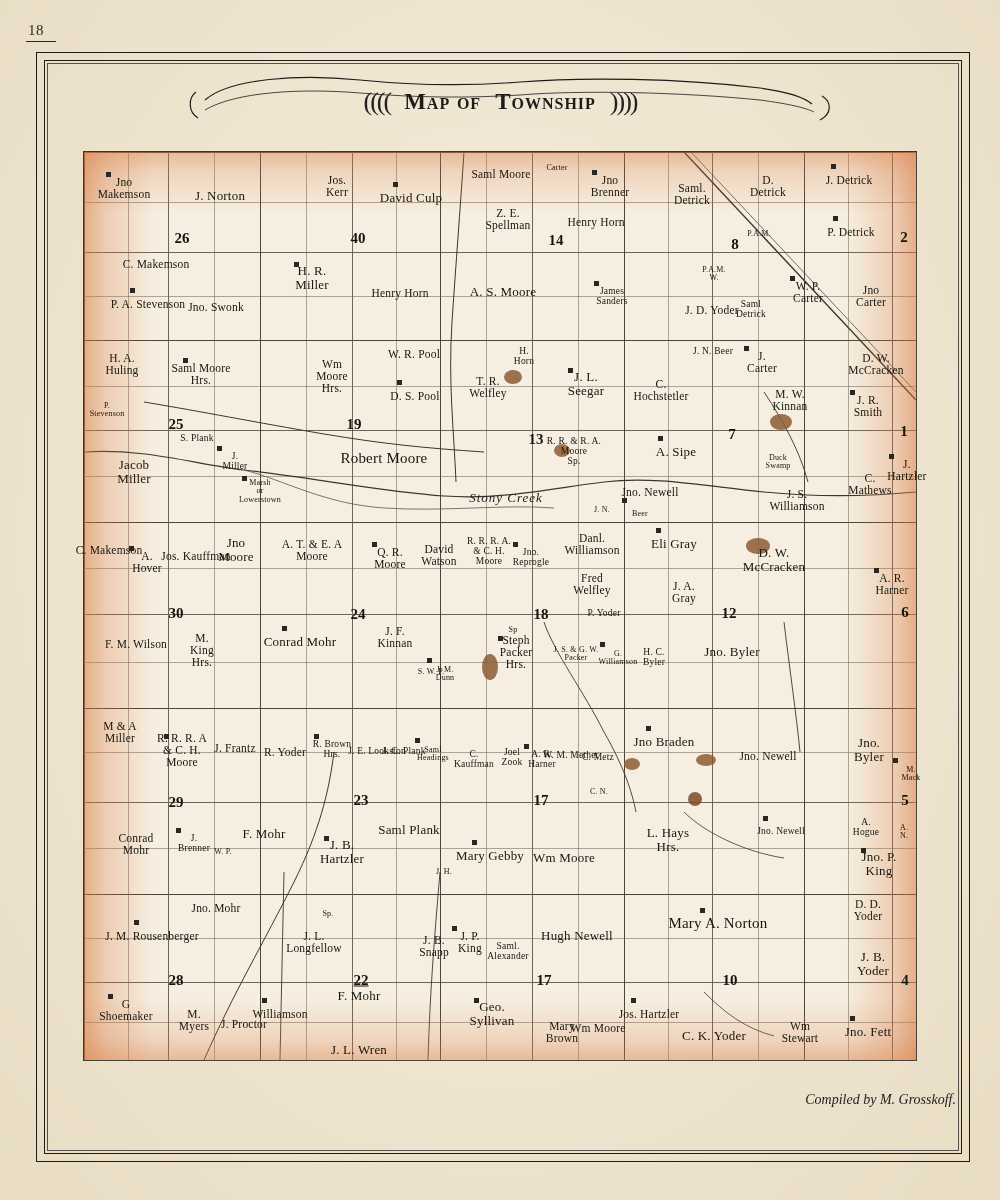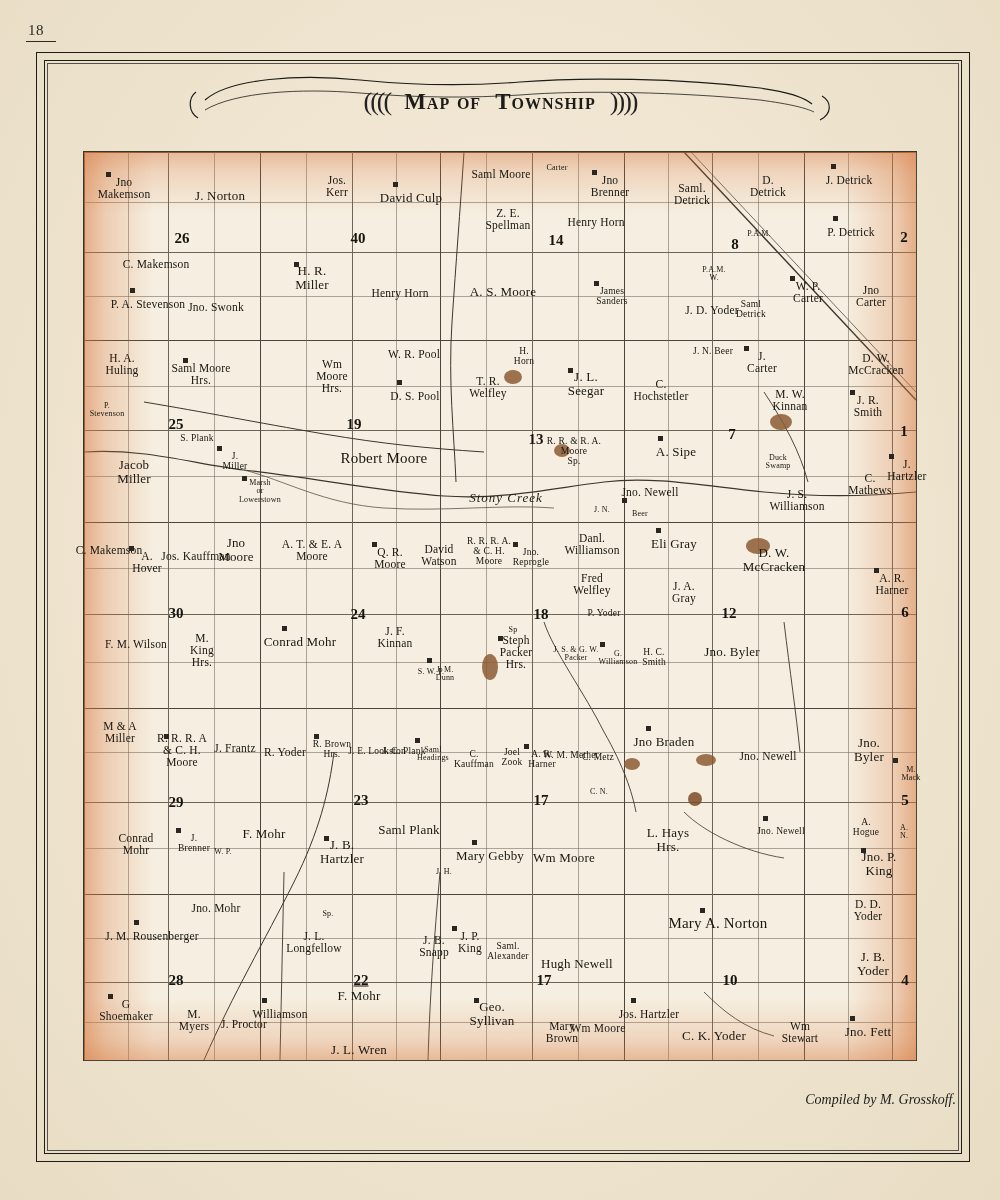--- a/index.html
+++ b/index.html
@@ -384,21 +384,21 @@
 Packer
 Hrs.</div>
         <div class="bldg" style="left: 414px; top: 484px;"></div>
         <div class="parcel-label sz-s" style="left: 520px; top: 462px;">P. Yoder</div>
         <div class="parcel-label sz-xs" style="left: 492px; top: 502px;">J. S. &amp; G. W.
 Packer</div>
         <div class="parcel-label sz-xs" style="left: 534px; top: 506px;">G.
 Williamson</div>
         <div class="bldg" style="left: 516px; top: 490px;"></div>
         <div class="parcel-label sz-s" style="left: 570px; top: 506px;">H. C.
-Smith</div>
+Byler</div>
         <div class="parcel-label sz-l" style="left: 648px; top: 500px;">Jno. Byler</div>
         <div class="parcel-label sz-xs" style="left: 361px; top: 522px;">J. M.
 Dunn</div>
         <div class="bldg" style="left: 343px; top: 506px;"></div>
         <div class="parcel-label sz-xs" style="left: 347px; top: 520px;">S. W. P.</div>
         <div class="parcel-label sz-m" style="left: 36px; top: 580px;">M &amp; A
 Miller</div>
         <div class="parcel-label sz-m" style="left: 98px; top: 598px;">R. R. R. A
 &amp; C. H.
 Moore</div>
@@ -461,21 +461,21 @@
         <div class="bldg" style="left: 50px; top: 768px;"></div>
         <div class="parcel-label sz-m" style="left: 230px; top: 790px;">J. L.
 Longfellow</div>
         <div class="parcel-label sz-m" style="left: 350px; top: 794px;">J. B.
 Snapp</div>
         <div class="parcel-label sz-m" style="left: 386px; top: 790px;">J. P.
 King</div>
         <div class="bldg" style="left: 368px; top: 774px;"></div>
         <div class="parcel-label sz-s" style="left: 424px; top: 800px;">Saml.
 Alexander</div>
-        <div class="parcel-label sz-l" style="left: 493px; top: 784px; margin-top: 28px;">Hugh Newell</div>
+        <div class="parcel-label sz-l" style="left: 493px; top: 784px;">Hugh Newell</div>
         <div class="parcel-label sz-xl" style="left: 634px; top: 772px;">Mary A. Norton</div>
         <div class="bldg" style="left: 616px; top: 756px;"></div>
         <div class="parcel-label sz-m" style="left: 784px; top: 758px;">D. D. Yoder</div>
         <div class="parcel-label sz-l" style="left: 789px; top: 812px;">J. B.
 Yoder</div>
         <div class="parcel-label sz-m" style="left: 42px; top: 858px;">G
 Shoemaker</div>
         <div class="bldg" style="left: 24px; top: 842px;"></div>
         <div class="parcel-label sz-m" style="left: 110px; top: 868px;">M.
 Myers</div>

